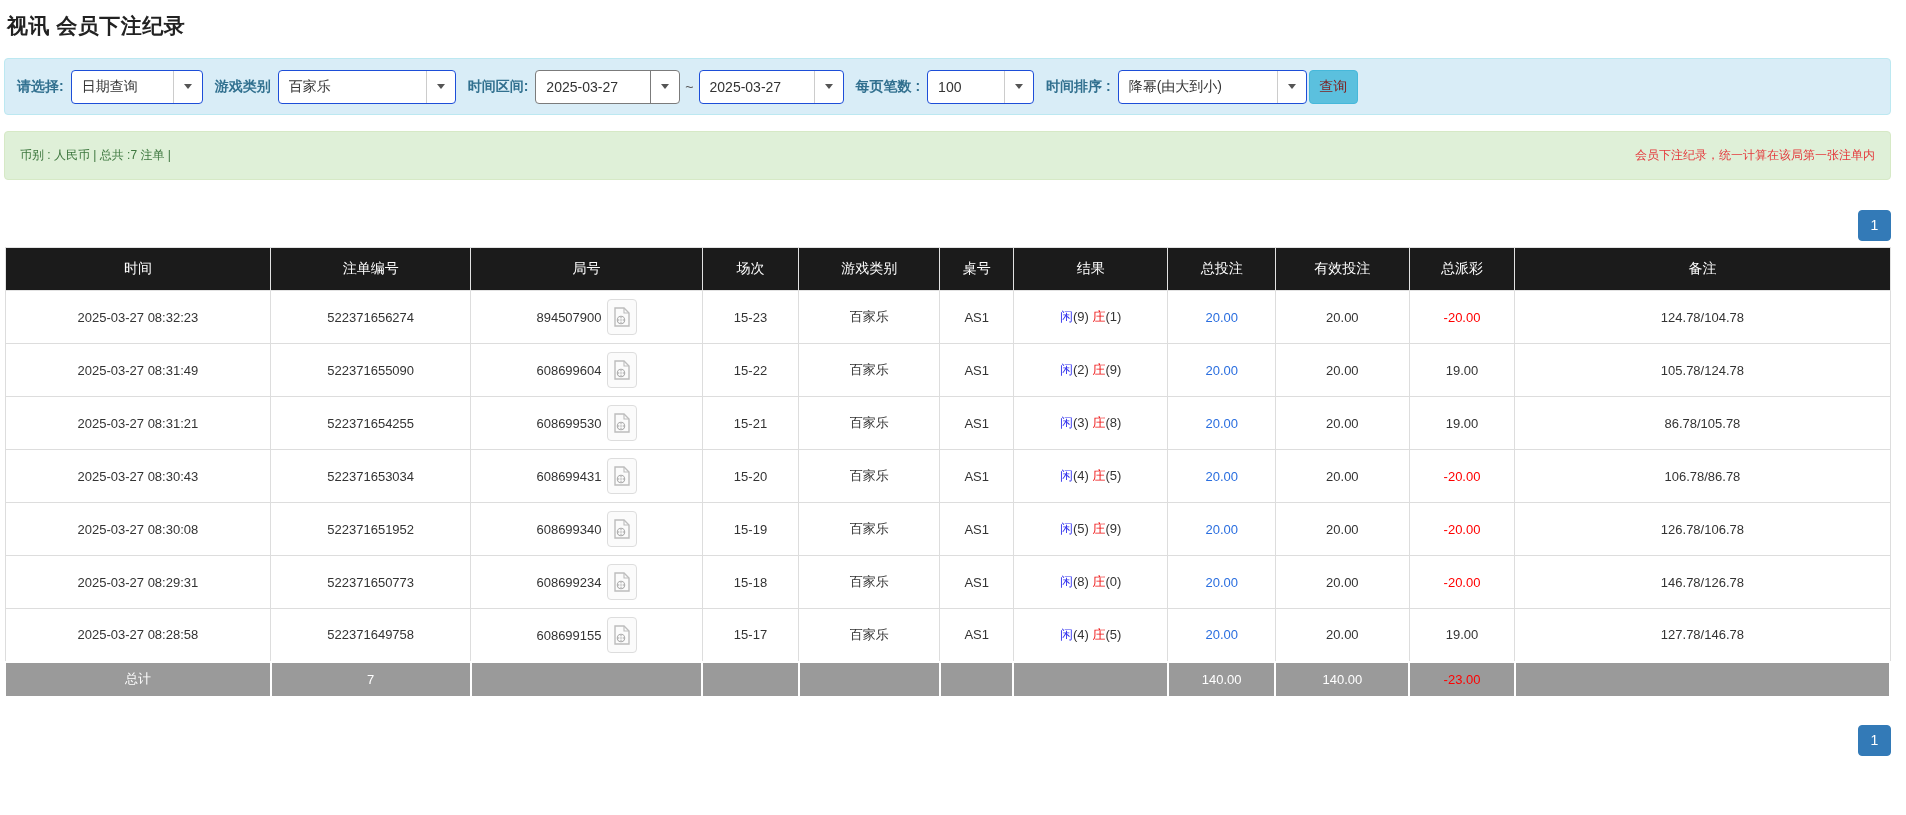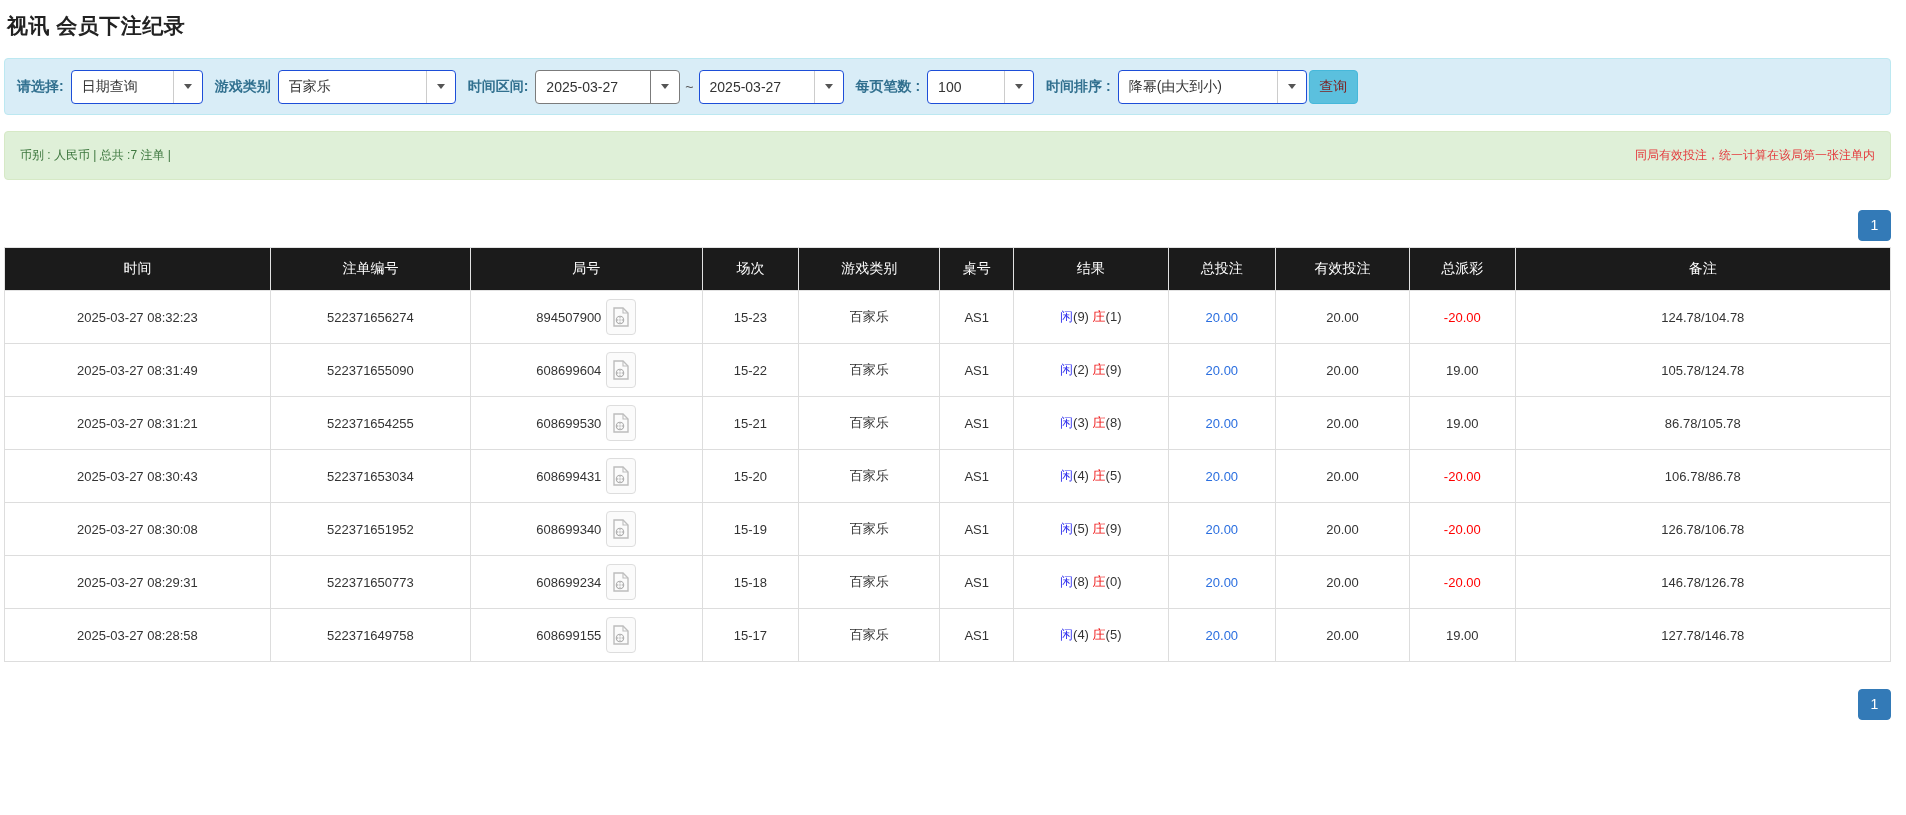--- a/index.html
+++ b/index.html
@@ -102,21 +102,21 @@
       <span class="caret-box">
           <span class="caret"></span>
         </span>
     </div>
 
     <button class="btn-query">查询</button>
   </div>
 
   <div class="notice">
     <span class="left">币别 : 人民币 | 总共 :7 注单 |</span>
-    <span class="right">同局有效投注，统一计算在该局第一张注单内</span>
+    <span class="right">会员下注纪录，统一计算在该局第一张注单内</span>
   </div>
 
   <div class="pager pager-top">
     <span class="page-btn">1</span>
   </div>
 
   <table class="records">
     <colgroup>
       <col class="c1">
         <col class="c2">
@@ -346,20 +346,33 @@
       <span class="player">闲</span><span class="score">(4)</span>
       <span class="banker">庄</span><span class="score">(5)</span>
     </td>
     <td class="link">20.00</td>
     <td>20.00</td>
     <td class="payout-cell">19.00</td>
     <td>127.78/146.78</td>
   </tr>
 
 
+  <tr class="summary">
+    <td>总计</td>
+    <td>7</td>
+    <td></td>
+    <td></td>
+    <td></td>
+    <td></td>
+    <td></td>
+    <td>140.00</td>
+    <td>140.00</td>
+    <td class="payout-cell neg">-23.00</td>
+    <td></td>
+  </tr>
 </tbody>
   </table>
 
   <div class="pager pager-bottom">
     <span class="page-btn">1</span>
   </div>
 
 </div>
 
 </body></html>

